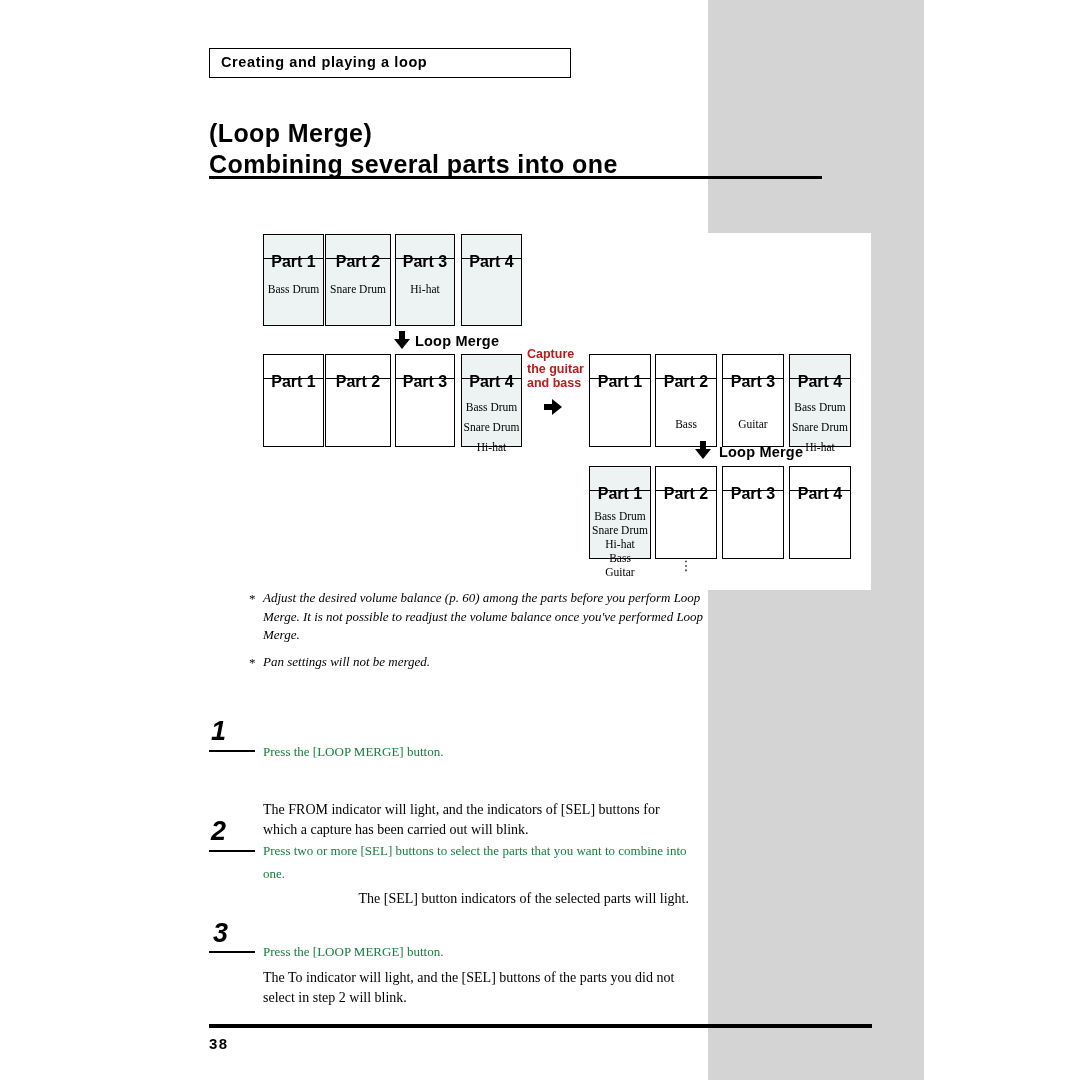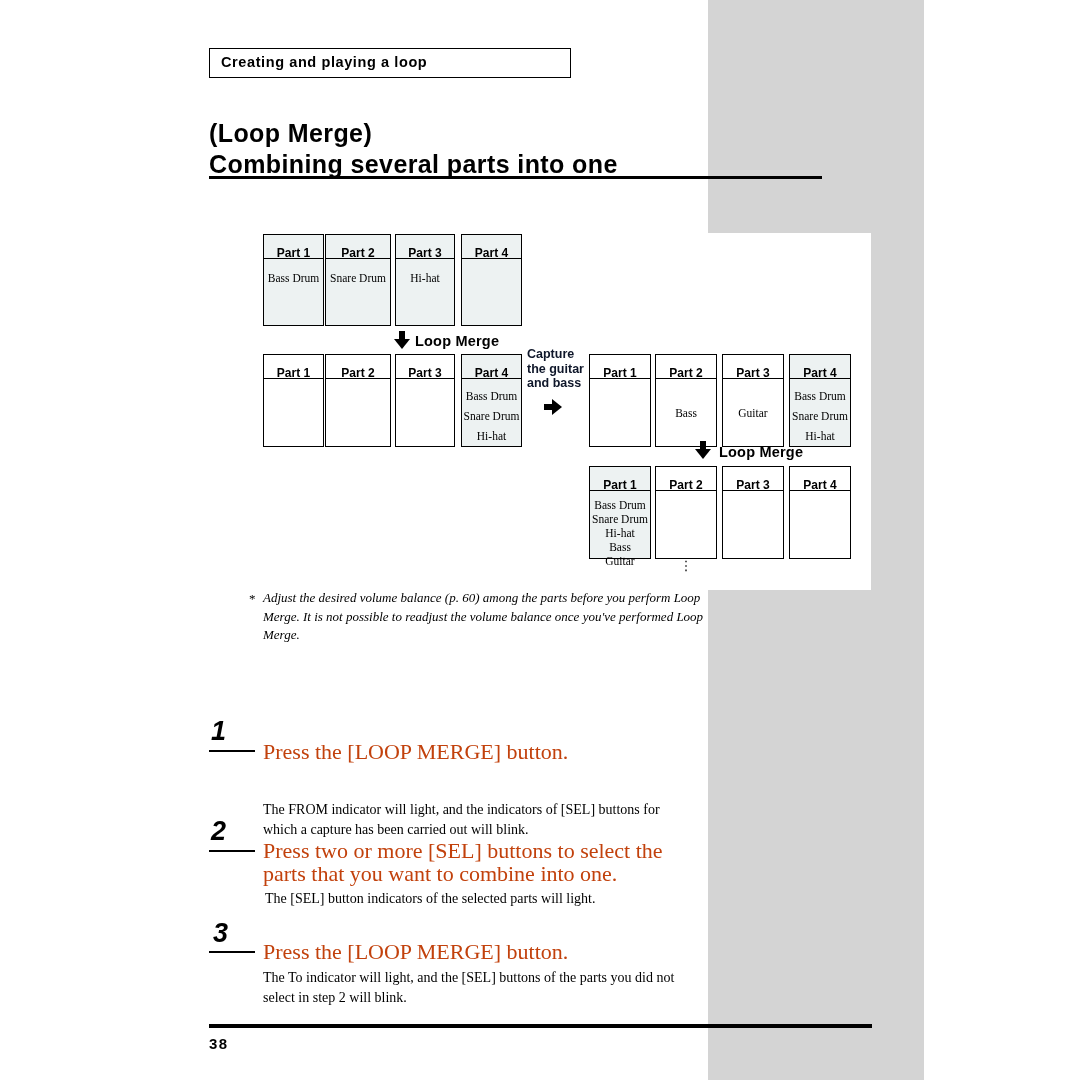--- a/index.html
+++ b/index.html
@@ -105,22 +105,22 @@
     position: absolute;
     border: 1.5px solid #000;
     box-sizing: border-box;
     background: #ffffff;
   }
   .part-box.filled { background: #edf2f2; }
   .part-box .phdr {
     text-align: center;
     font-family: "Liberation Sans", sans-serif;
     font-weight: bold;
-    font-size: 12px;
-    margin-top: 11px;
+    font-size: 16px;
+    margin-top: 18px;
     color: #000;
   }
   .part-box .pline {
     text-align: center;
     font-size: 11.5px;
     line-height: 14px;
     color: #000;
   }
   .hdr-rule {
     position: absolute;
@@ -136,21 +136,21 @@
     font-size: 14.5px;
     color: #000;
     letter-spacing: .2px;
   }
   .capture-label {
     position: absolute;
     font-family: "Liberation Sans", sans-serif;
     font-weight: bold;
     font-size: 12.5px;
     line-height: 14.5px;
-    color: #0f172a;
+    color: #b91c1c;
   }
   .arrow-down {
     position: absolute;
     width: 0; height: 0;
   }
   .arrow-down .stem {
     position: absolute;
     left: 5px; top: 0;
     width: 6px; height: 10px;
     background: #000;
@@ -222,23 +222,23 @@
     color: #000;
   }
   .step-rule {
     position: absolute;
     height: 1.6px;
     background: #000;
     width: 46px;
   }
   .step-title {
     position: absolute;
-    font-size: 22px;
+    font-size: 13px;
     line-height: 23px;
-    color: #c2410c;
+    color: #15803d;
     width: 430px;
   }
   .step-body {
     position: absolute;
     font-size: 14px;
     line-height: 19.5px;
     color: #000;
     width: 430px;
   }
 
@@ -382,31 +382,32 @@
     <div class="part-box" style="left:526px; top:232px; width:62px; height:93px;">
       <div class="phdr">Part 4</div>
       <div class="hdr-rule"></div>
     </div>
 
     <div class="vdots" style="left:412px; top:330px; width:22px;">⋮</div>
   </div>
 
   <div class="notes">
     <div class="note">Adjust the desired volume balance (p. 60) among the parts before you perform Loop Merge. It is not possible to readjust the volume balance once you've performed Loop Merge.</div>
+    <div class="note">Pan settings will not be merged.</div>
   </div>
 
   <div class="step-num" style="left:211px; top:716px;">1</div>
   <div class="step-rule" style="left:209px; top:750px;"></div>
   <div class="step-title" style="left:263px; top:740px;">Press the [LOOP MERGE] button.</div>
   <div class="step-body" style="left:263px; top:769px;margin-top:31px;">The FROM indicator will light, and the indicators of [SEL] buttons for which a capture has been carried out will blink.</div>
 
   <div class="step-num" style="left:211px; top:816px;">2</div>
   <div class="step-rule" style="left:209px; top:850px;"></div>
   <div class="step-title" style="left:263px; top:839px;">Press two or more [SEL] buttons to select the parts that you want to combine into one.</div>
-  <div class="step-body" style="left:265px; top:889px;">The [SEL] button indicators of the selected parts will light.</div>
+  <div class="step-body" style="left:259px; top:889px;text-align:right;">The [SEL] button indicators of the selected parts will light.</div>
 
   <div class="step-num" style="left:213px; top:918px;">3</div>
   <div class="step-rule" style="left:209px; top:951px;"></div>
   <div class="step-title" style="left:263px; top:940px;">Press the [LOOP MERGE] button.</div>
   <div class="step-body" style="left:263px; top:968px;">The To indicator will light, and the [SEL] buttons of the parts you did not select in step 2 will blink.</div>
 
   <div class="footer-rule"></div>
   <div class="page-num">38</div>
 </div>
 

